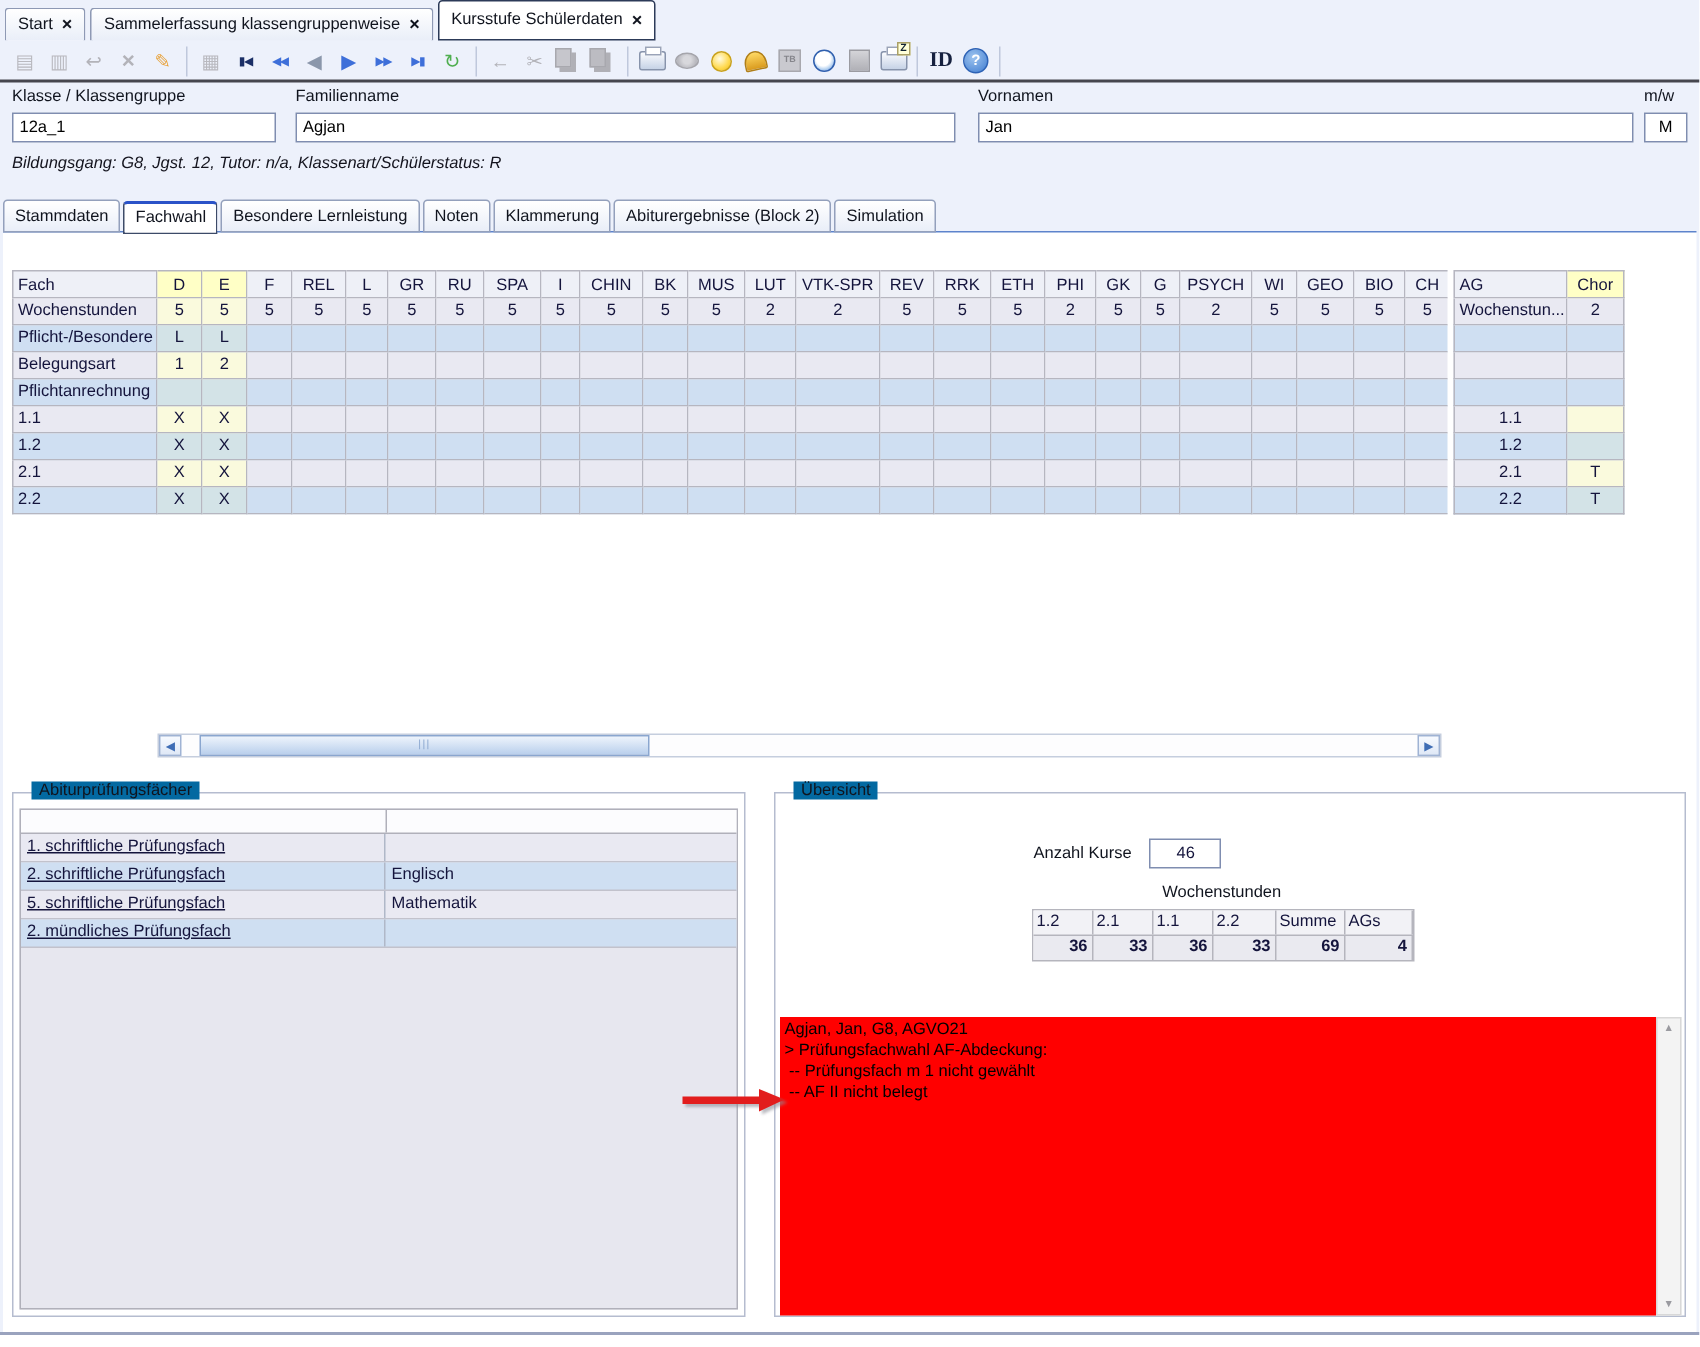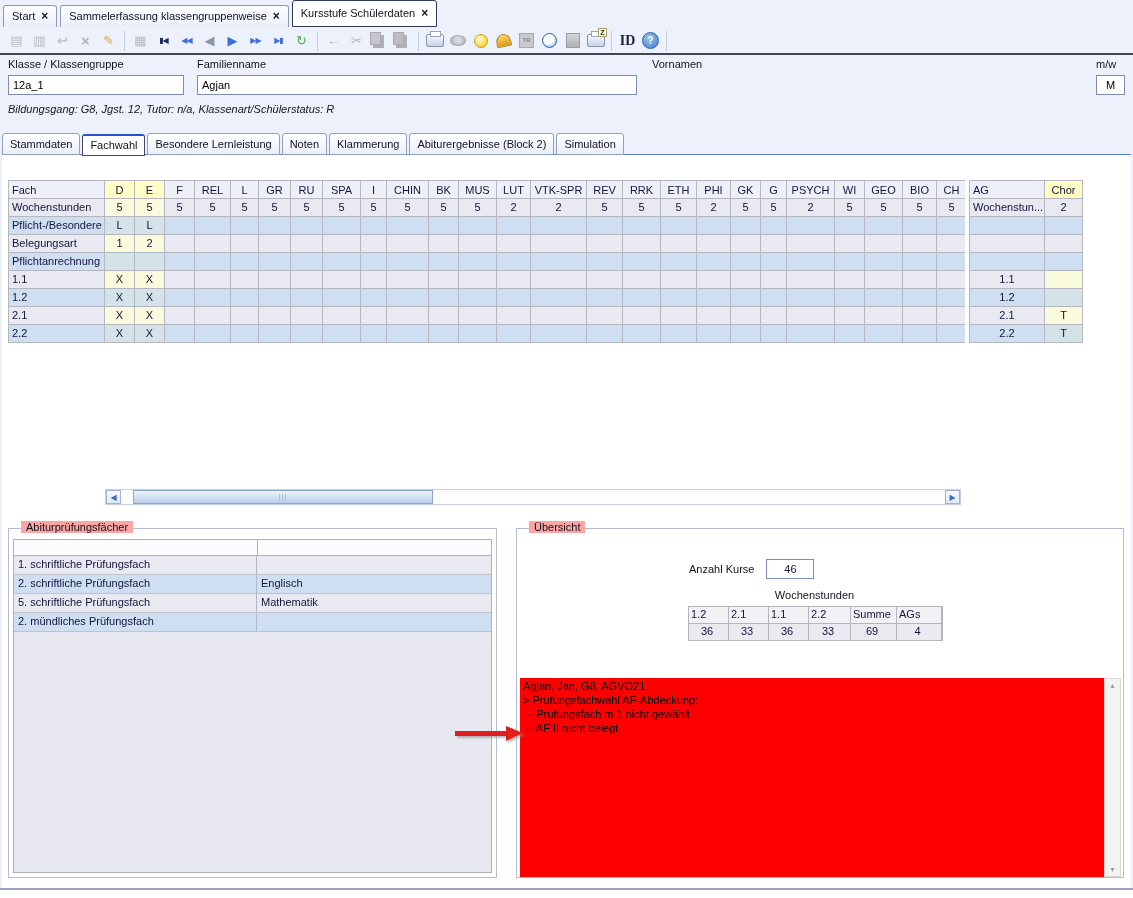--- a/index.html
+++ b/index.html
@@ -90,44 +90,44 @@
       border:1px solid #c5cede;display:flex;box-sizing:border-box;}
   .hs-btn{width:15px;height:14px;background:linear-gradient(#f7faff,#dfe8f6);border:1px solid #9fb3d4;
       color:#3f6db5;font-size:8px;line-height:13px;text-align:center;box-sizing:border-box;flex:none;}
   .hs-track{flex:1;position:relative;}
   .hs-thumb{position:absolute;left:12px;top:0;width:300px;height:14px;
       background:linear-gradient(#eef4fc,#b9cfec);border:1px solid #8aa6cf;box-sizing:border-box;
       text-align:center;color:#8aa6cf;font-size:7px;line-height:12px;letter-spacing:1px;}
 
   
   .groupbox{position:absolute;border:1px solid #b5bccf;box-sizing:border-box;}
-  .legend{position:absolute;top:-8px;left:12px;background:#fca5a5;padding:0 5px;white-space:nowrap;}
+  .legend{position:absolute;top:-8px;left:12px;background:#0369a1;padding:0 5px;white-space:nowrap;}
   .abi-box{left:6px;top:373px;width:489px;height:350px;}
   .ueb-box{left:514px;top:373px;width:608px;height:350px;}
 
   .abi-table{position:absolute;left:4px;top:10px;width:479px;height:334px;background:#e7e7ef;
       border:1px solid #b0b0ba;box-sizing:border-box;}
   .abi-hrow{height:15px;background:#fcfcfe;border-bottom:1px solid #b0b0ba;display:flex;}
   .abi-hcell1{width:243px;border-right:1px solid #b0b0ba;}
   .abi-row{display:flex;height:18px;line-height:17px;border-bottom:1px solid #c2c2cc;}
   .abi-row.odd{background:#e9e9f2;}
   .abi-row.even{background:#cfdff2;}
-  .abi-c1{width:243px;padding-left:4px;box-sizing:border-box;border-right:1px solid #b0b8c8;color:#14143c;}
+  .abi-c1{width:243px;padding-left:4px;box-sizing:border-box;border-right:1px solid #b0b8c8;color:#14143c;text-decoration:underline;}
   .abi-c2{flex:1;padding-left:4px;color:#14143c;}
 
   
   .anzahl-row{position:absolute;left:172px;top:30px;display:flex;align-items:center;gap:12px;}
   .anzahl-input{width:48px;height:20px;border:1px solid #7f8db0;text-align:center;font:inherit;
       box-sizing:border-box;background:#fff;color:#14143c;}
   .wochen-label{position:absolute;left:171px;top:60px;width:253px;text-align:center;}
   .wochen-table{position:absolute;left:171px;top:77px;width:255px;border:1px solid #b5b5bd;box-sizing:border-box;}
   .w-hrow{display:flex;height:16px;background:#f2f2f6;border-bottom:1px solid #b5b5bd;}
   .w-hcell{box-sizing:border-box;border-right:1px solid #b5b5bd;padding:1px 0 0 2px;text-align:left;flex:none;color:#14143c;}
   .w-vrow{display:flex;height:16px;background:#eaeaf0;}
-  .w-vcell{box-sizing:border-box;border-right:1px solid #b5b5bd;padding:1px 3px 0 0;text-align:center;flex:none;color:#14143c;}
+  .w-vcell{box-sizing:border-box;border-right:1px solid #b5b5bd;padding:1px 3px 0 0;text-align:right;flex:none;color:#14143c;font-weight:bold;}
 
   .msg-wrap{position:absolute;left:3px;top:149px;width:601px;height:199px;display:flex;}
   .msg{flex:1;color:#000;padding:1px 3px;overflow:hidden;}
   .msg-line{line-height:14px;white-space:pre;}
   .msg-scroll{width:17px;background:#f3f3f3;border:1px solid #d8d8d8;box-sizing:border-box;display:flex;
       flex-direction:column;justify-content:space-between;align-items:center;color:#9a9aa0;
       font-size:7px;padding:3px 0;}
 
   
   .annot-arrow{position:absolute;left:455px;top:726px;width:70px;height:16px;z-index:5;}
@@ -217,20 +217,21 @@
   <div class="field f-klasse">
     <span class="flab">Klasse / Klassengruppe</span>
     <input value="12a_1" style="">
   </div>
   <div class="field f-fam">
     <span class="flab">Familienname</span>
     <input value="Agjan" style="">
   </div>
   <div class="field f-vor">
     <span class="flab">Vornamen</span>
+    <input value="Jan" style="">
   </div>
   <div class="field f-mw">
     <span class="flab">m/w</span>
     <input value="M" style="">
   </div>
 
   <div class="info-line">Bildungsgang: G8, Jgst. 12, Tutor: n/a, Klassenart/Schülerstatus: R</div>
 
   <div class="inner-tabs" id="innerTabs">
       <div class="tab"><span>Stammdaten</span></div>

